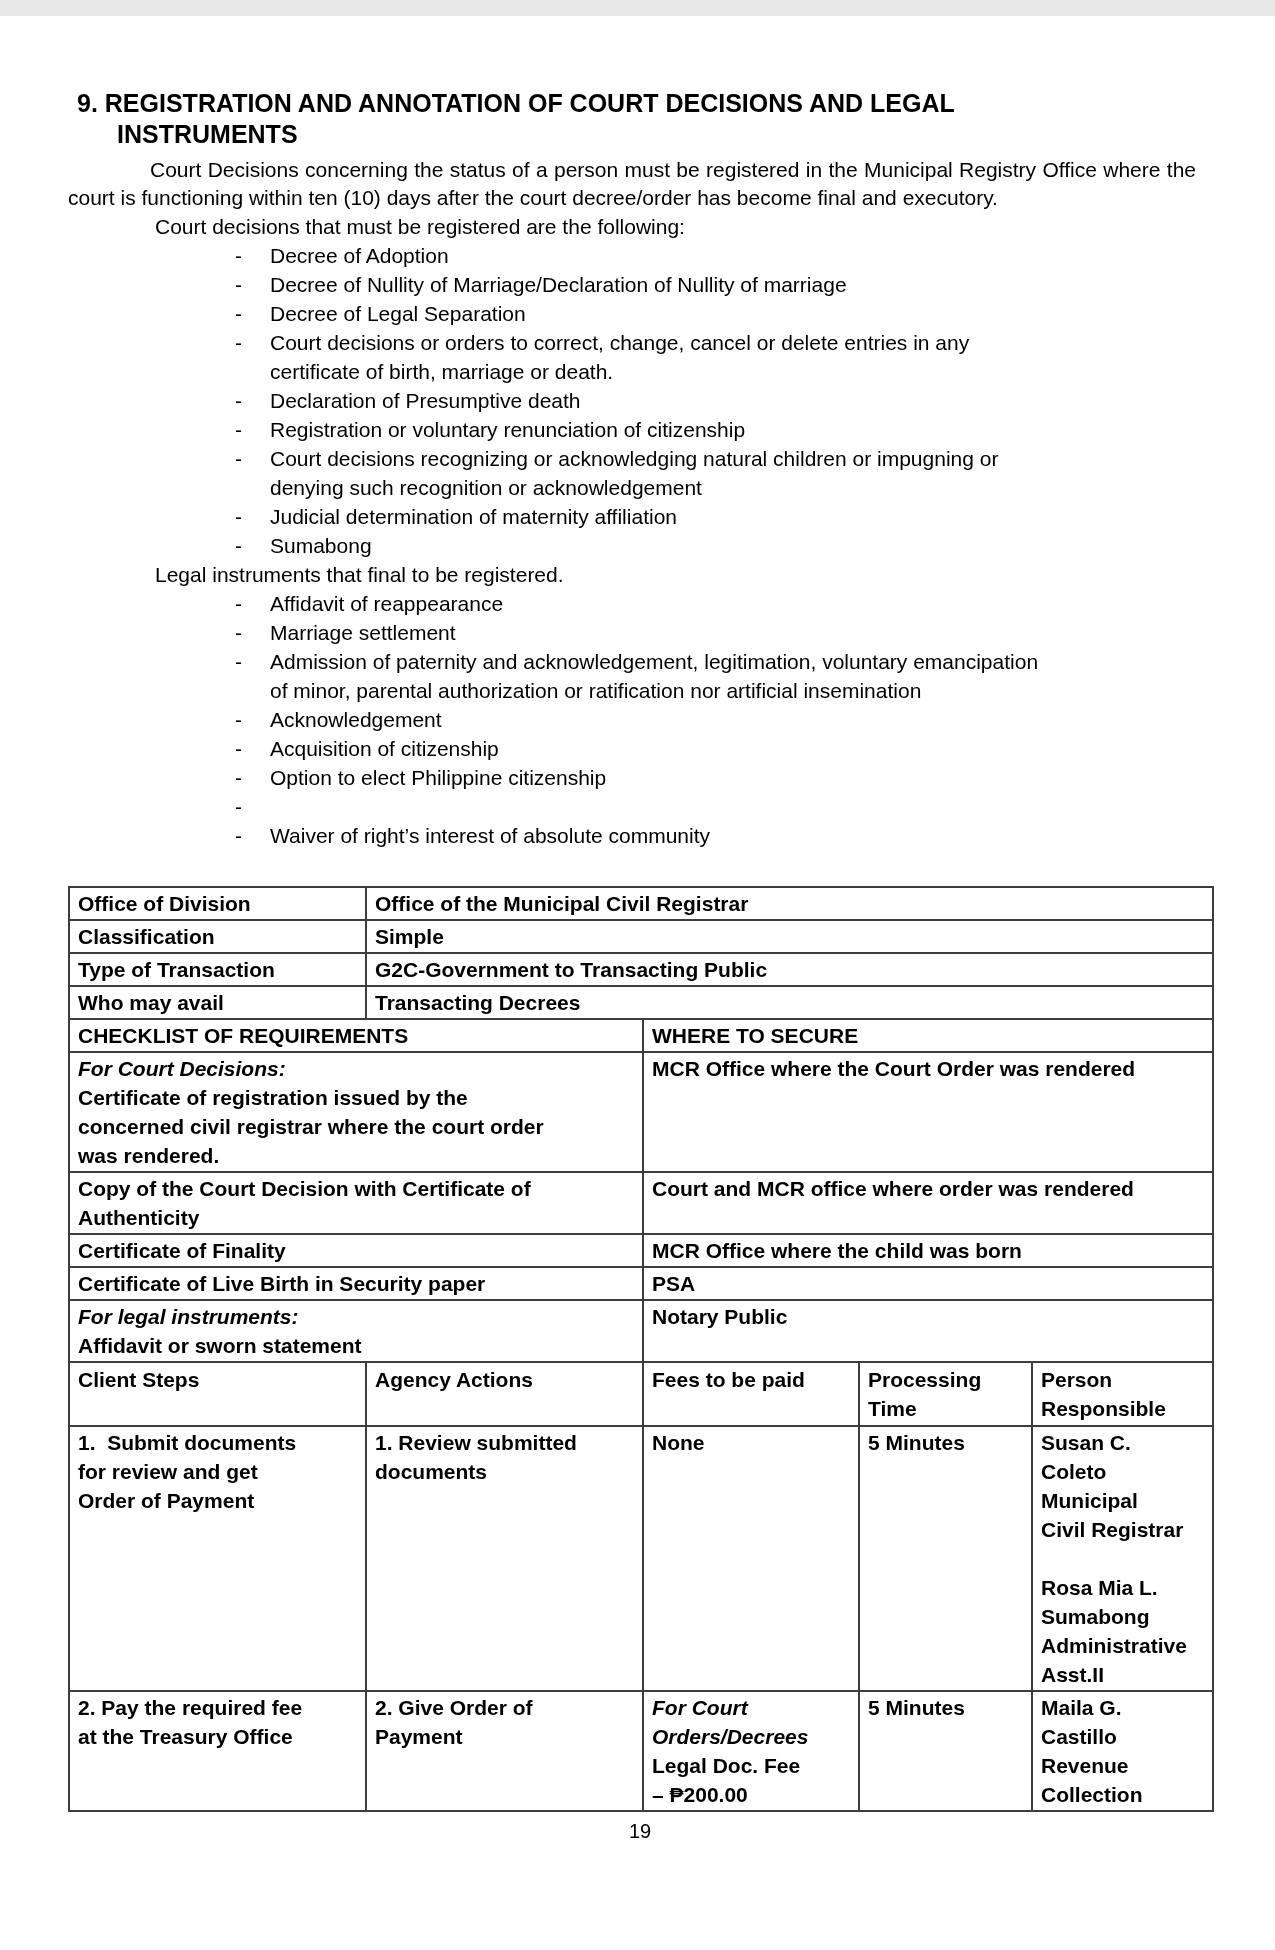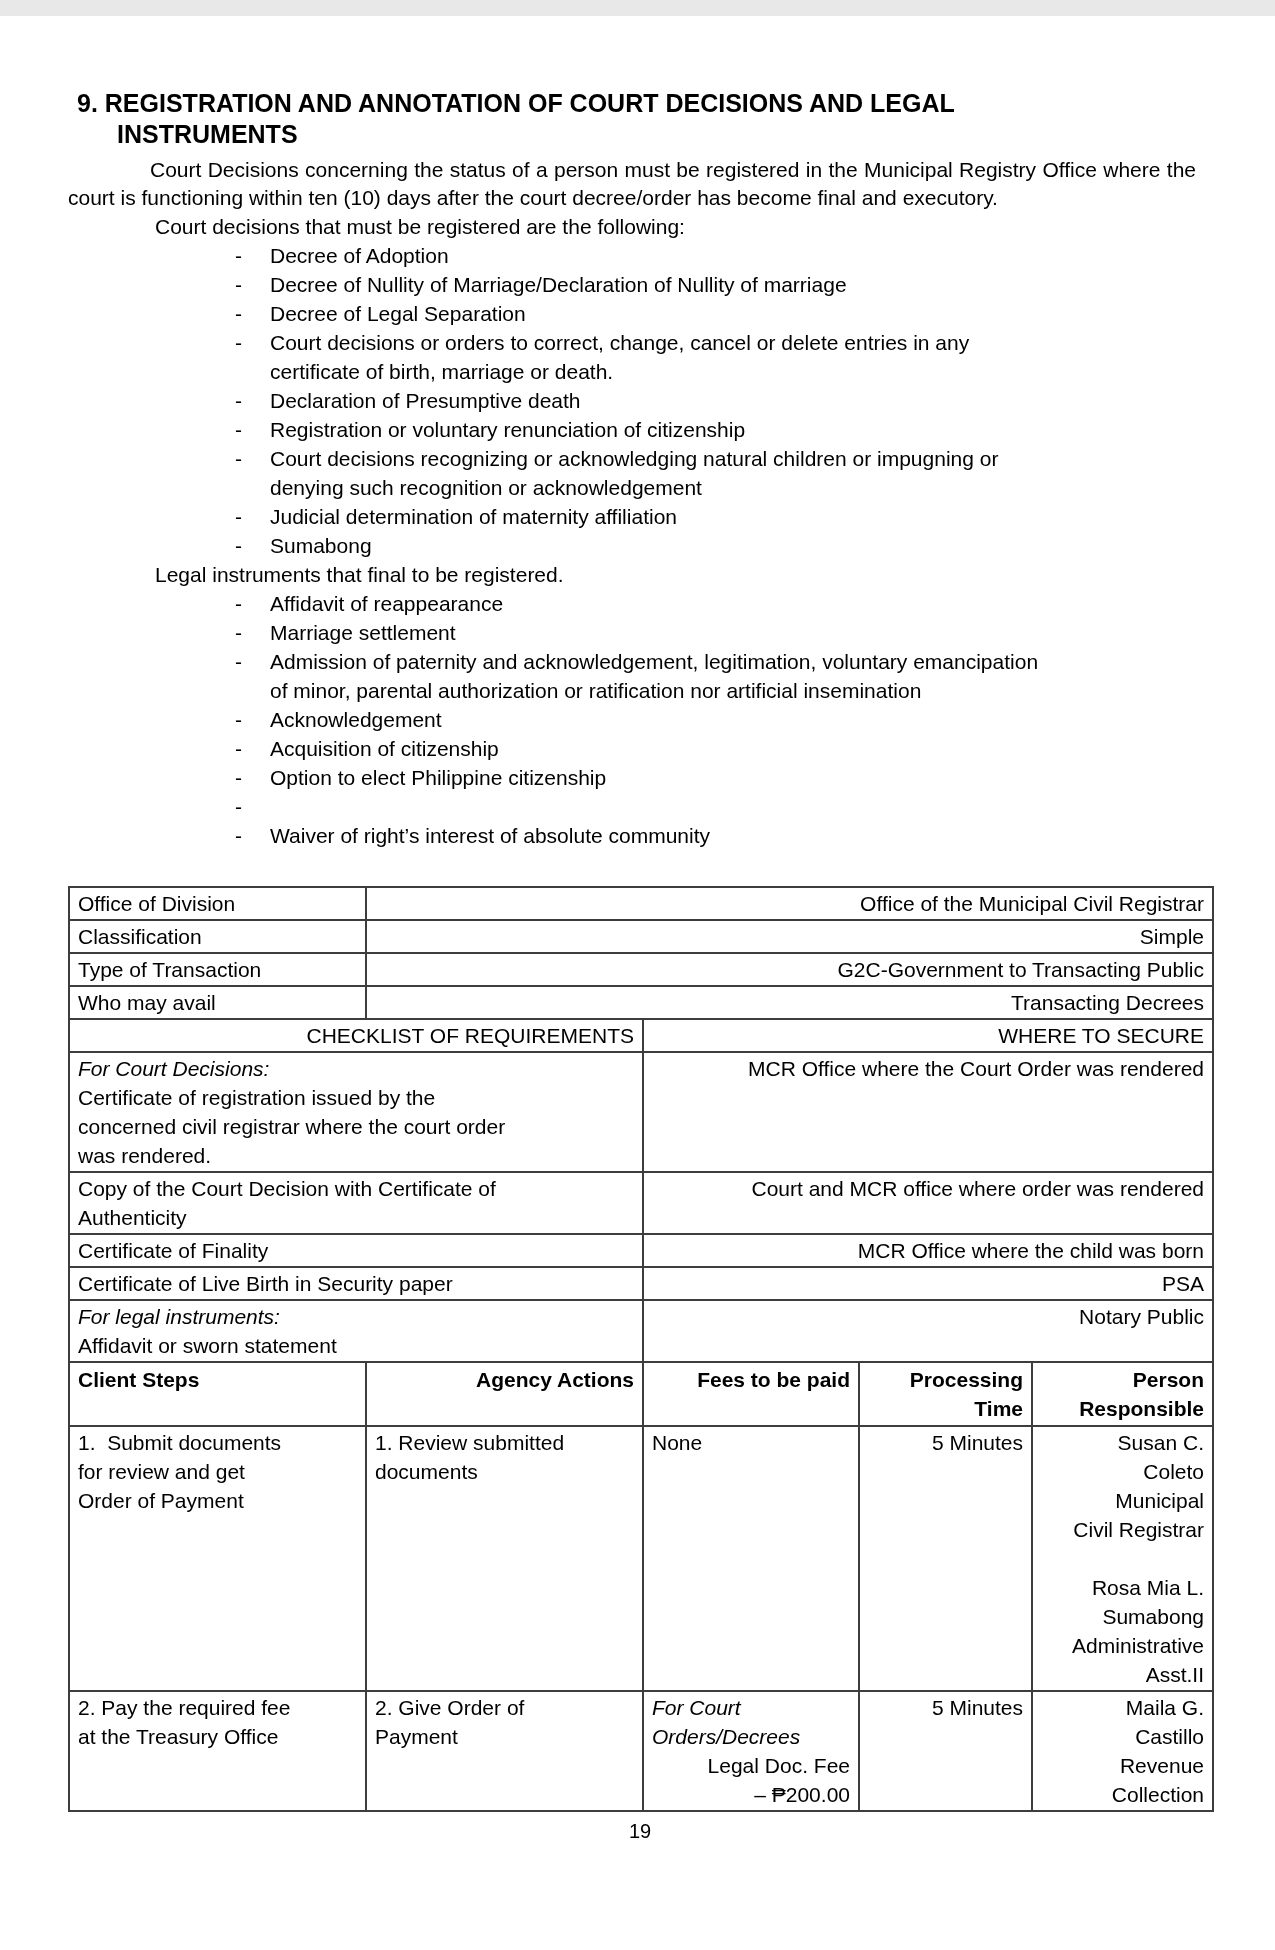--- a/index.html
+++ b/index.html
@@ -22,23 +22,23 @@
     text-align:justify; text-indent:82px;
     width:1128px; margin-top:6px;
   }
   .list-intro { font-size:21px; line-height:29px; margin-left:87px; }
   .li { display:flex; margin-left:167px; font-size:21px; line-height:29px; }
   .li .dash { width:35px; flex:0 0 35px; }
   .li .li-text { white-space:pre-line; }
 
   .tables { margin-top:36px; }
   table { border-collapse:collapse; table-layout:fixed; width:1144px; font-size:21px; line-height:29px; }
-  td, th { border:2px solid #3d3d3d; vertical-align:top; padding:1px 8px; font-weight:normal; }
+  td, th { border:2px solid #3d3d3d; vertical-align:top; padding:1px 8px; font-weight:bold; }
   .tbl2 { margin-top:-2px; }
-  .center { text-align:right; }
+  .center { text-align:left; }
   .italic { font-style:italic; }
   .pre { white-space:pre-line; }
   .steps th.bold, .bold { font-weight:bold; }
   .steps th { padding-top:2px; padding-bottom:2px; }
 
   .page-number { width:1144px; margin-left:68px; text-align:center; font-size:20px; margin-top:8px; }
 </style>
 </head>
 <body>
 

